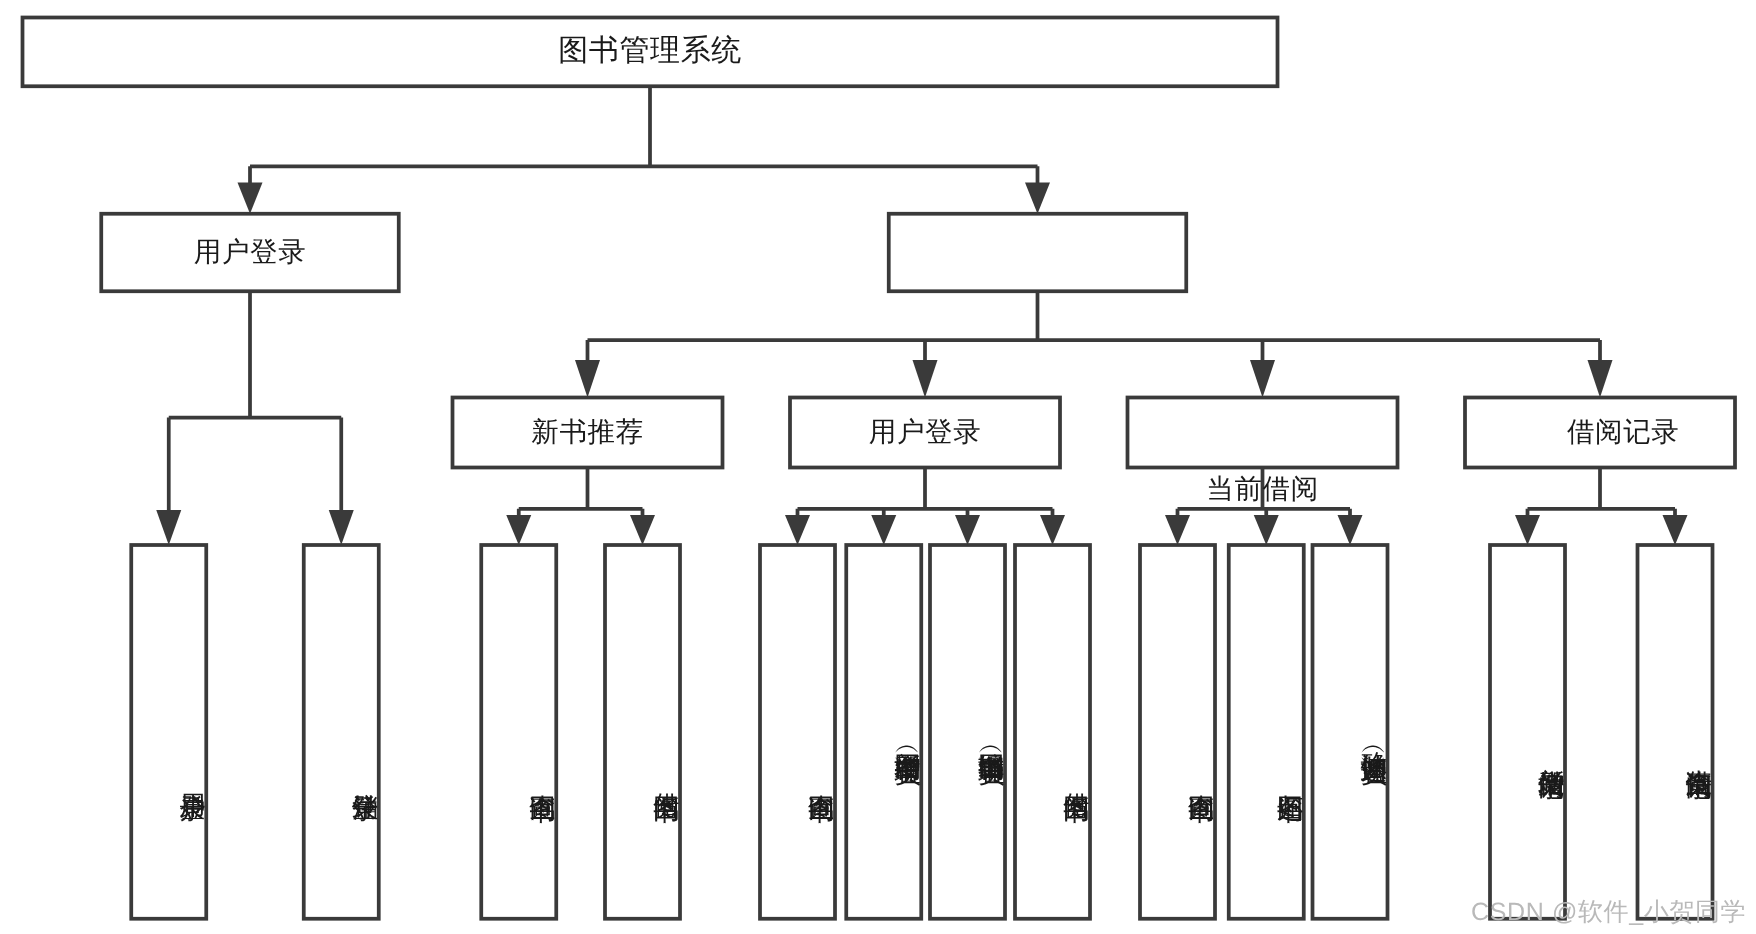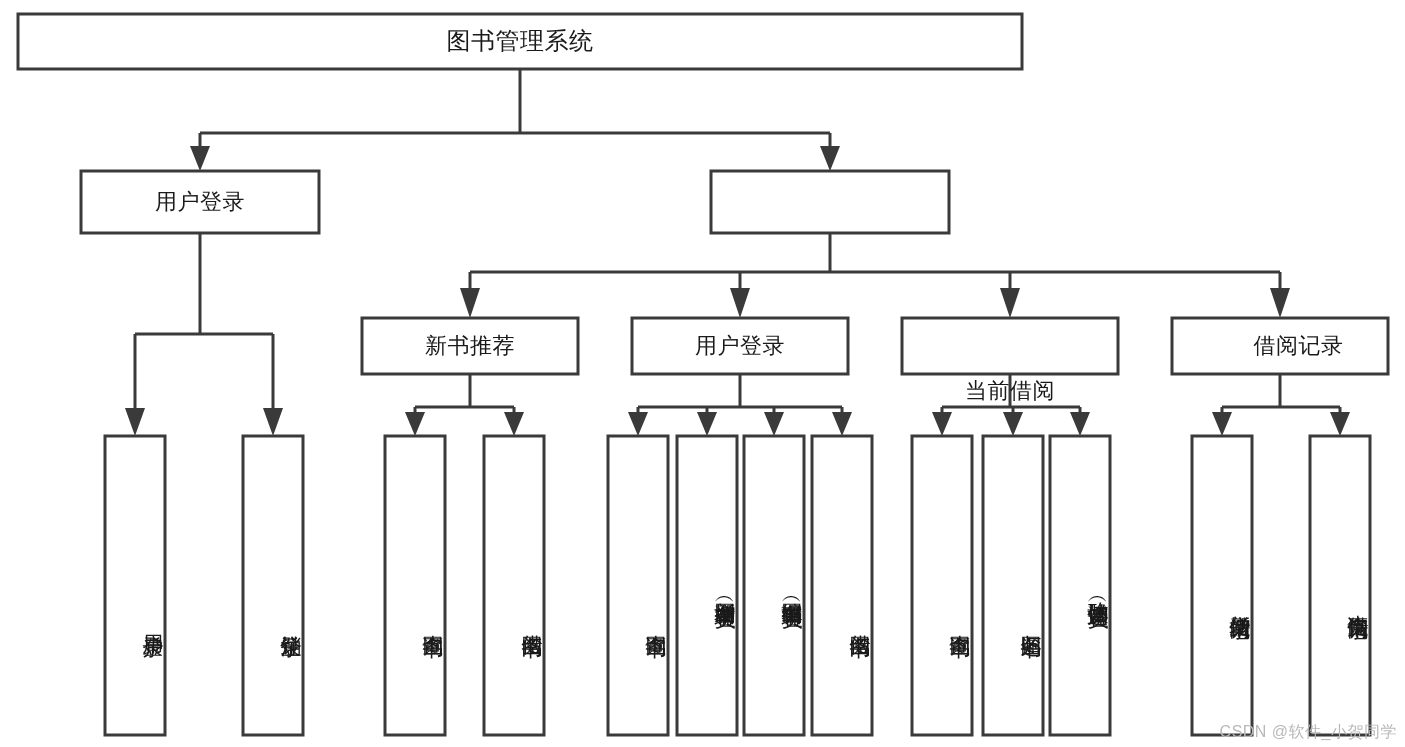--- a/index.html
+++ b/index.html
@@ -64,21 +64,21 @@
     writing-mode: vertical-rl;
     text-orientation: upright;
     letter-spacing: 1px;
     pointer-events: none;
     overflow: visible;
   }
   .watermark {
     position: absolute;
     right: 8px;
     bottom: 4px;
-    font-size: 16px;
+    font-size: 20px;
     color: #b9b9b9;
     letter-spacing: 0.5px;
     white-space: nowrap;
     pointer-events: none;
   }
 </style>
 </head>
 <body>
 
 <div id="diagram-root">

